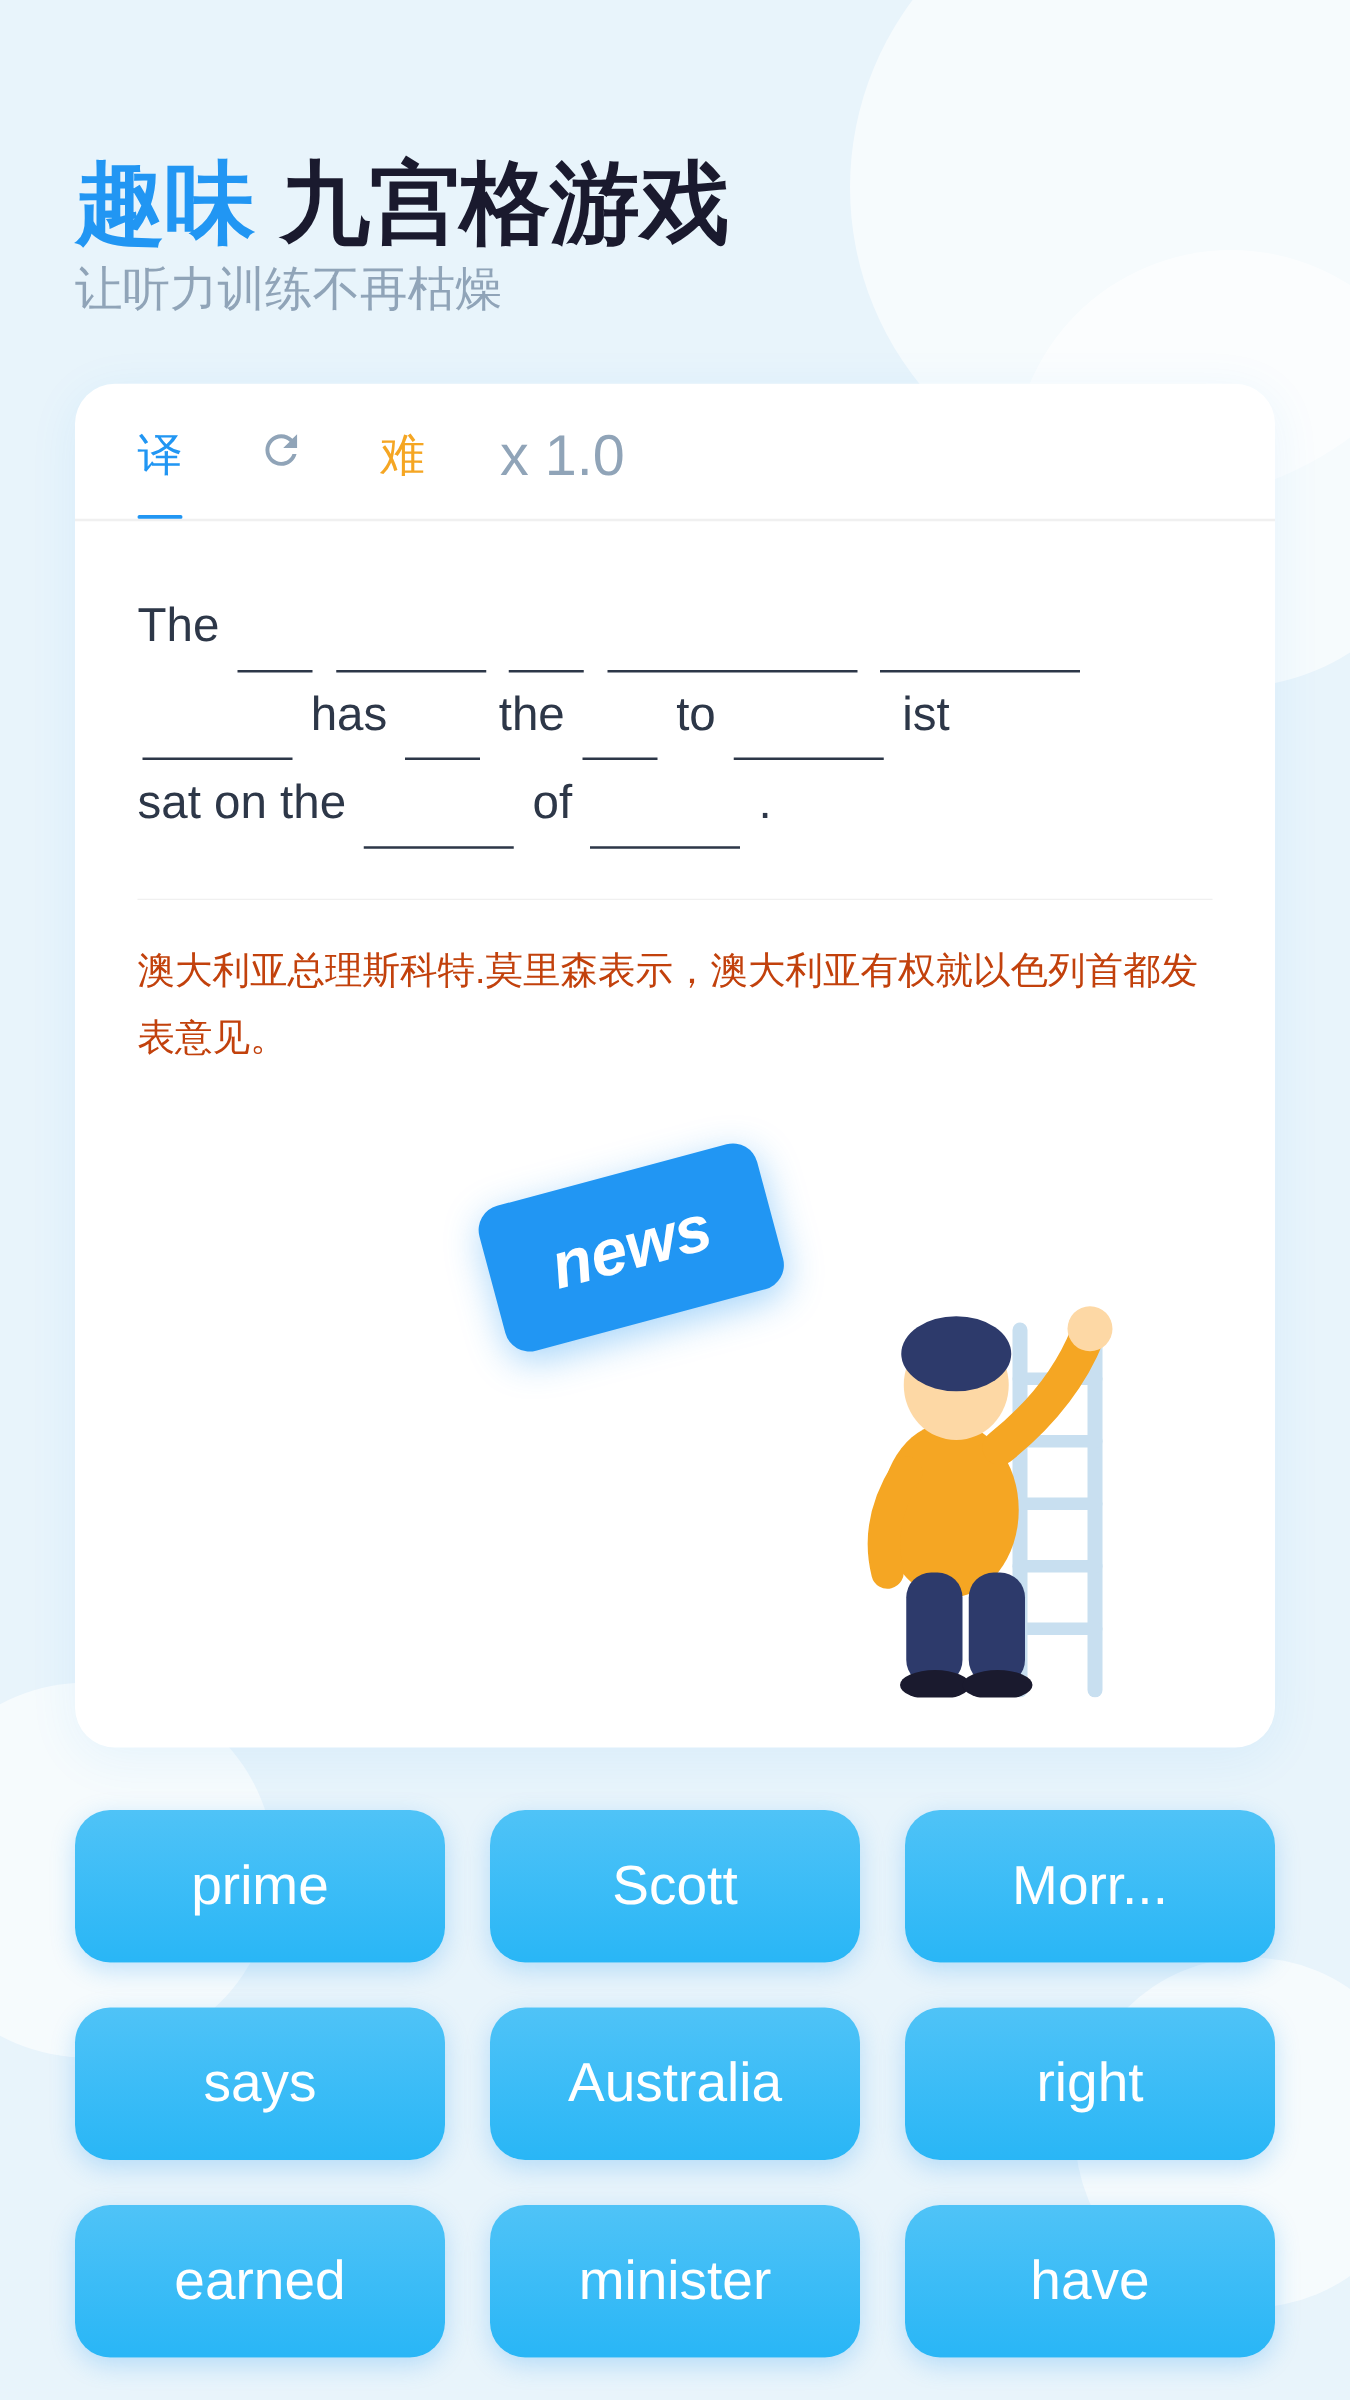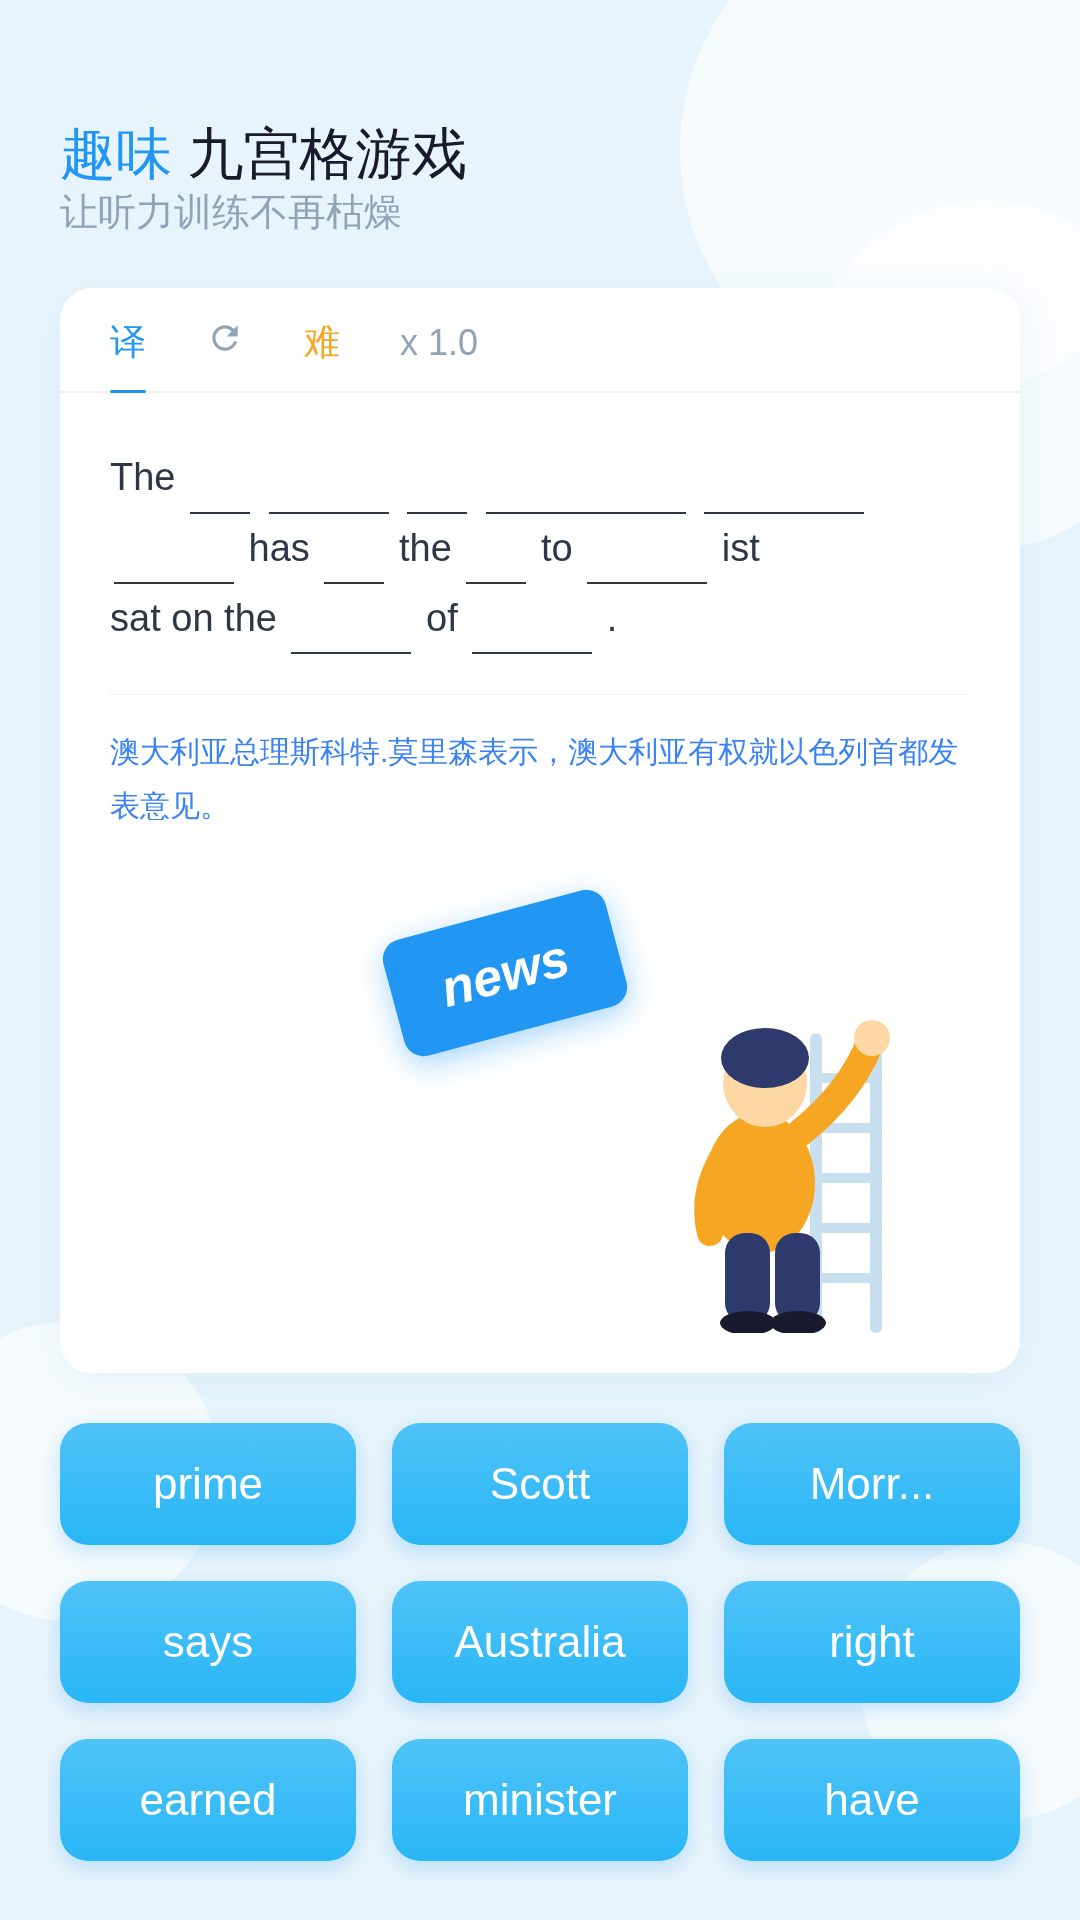--- a/index.html
+++ b/index.html
@@ -42,22 +42,22 @@
       position: relative;
       z-index: 1;
       padding: 120px 60px 60px 60px;
     }
 
     
     .header {
       margin-bottom: 30px;
     }
     .header-title {
-      font-size: 56px;
-      font-weight: 400;
+      font-size: 72px;
+      font-weight: 700;
       color: #1a1a2e;
       line-height: 1.2;
     }
     .header-title .accent {
       color: #2196F3;
     }
     .header-subtitle {
       font-size: 38px;
       color: #90a4b8;
     }
@@ -95,21 +95,21 @@
       content: '';
       position: absolute;
       bottom: -2px;
       left: 0;
       right: 0;
       height: 3px;
       background: #2196F3;
       border-radius: 2px;
     }
     .tab-speed {
-      font-size: 36px;
+      font-size: 46px;
       color: #90a4b8;
     }
     .tab-difficulty {
       font-size: 36px;
       color: #f5a623;
     }
 
     
     .card-body {
       padding: 50px 50px 40px 50px;
@@ -129,21 +129,21 @@
       margin: 0 4px;
     }
     .blank-sm { min-width: 60px; }
     .blank-md { min-width: 120px; }
     .blank-lg { min-width: 200px; }
     .blank-xl { min-width: 160px; }
 
     
     .translation {
       font-size: 30px;
-      color: #3b82f6;
+      color: #c2410c;
       line-height: 1.8;
       border-top: 1px solid #f0f0f0;
       padding-top: 30px;
       margin-top: 26px;
     }
 
     
     .illustration-area {
       position: relative;
       height: 480px;

